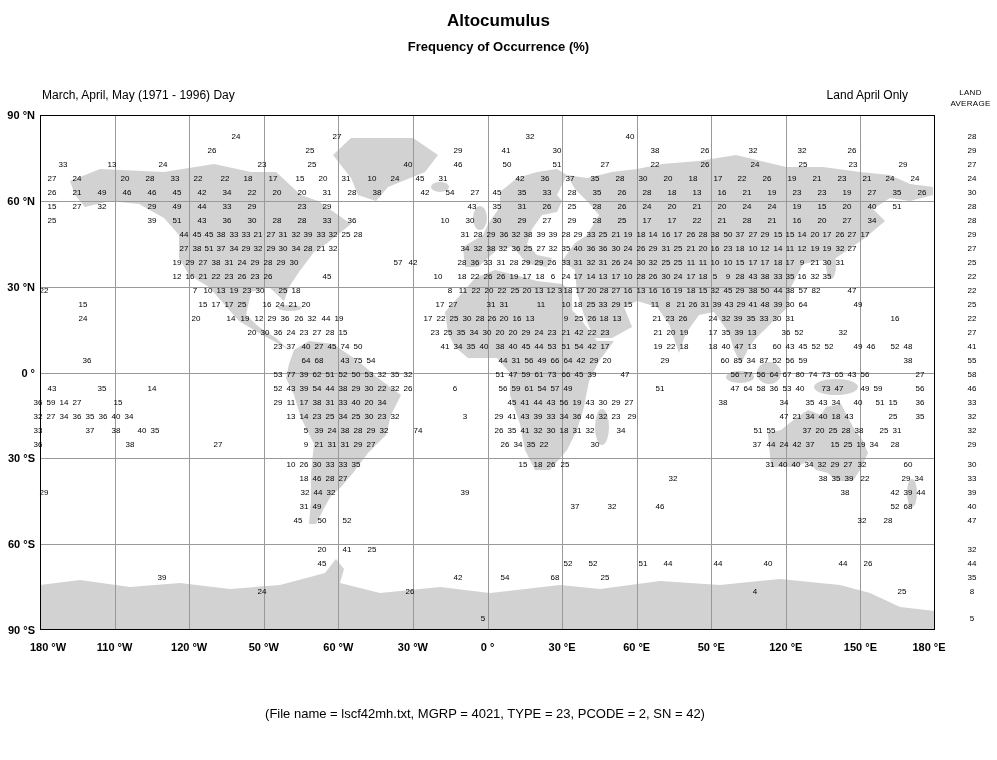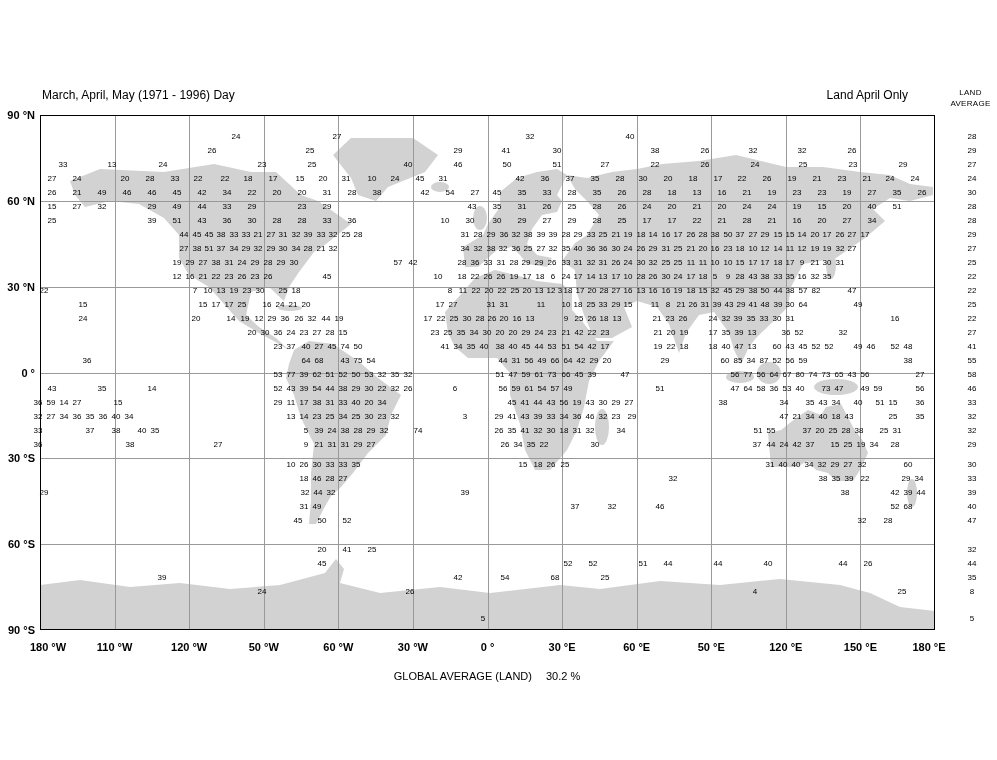--- a/index.html
+++ b/index.html
@@ -21,20 +21,22 @@
   .global-line{top:670px;left:0;width:974px;text-align:center;font-size:11px;}
   .global-line .gap{display:inline-block;width:14px;}
   .file-line{top:706px;left:0;width:970px;text-align:center;font-size:13px;}
   svg .land{fill:#d2d2d2;stroke:none;}
 </style>
 </head>
 <body>
 
 <div class="page">
 
+  <div class="abs title">Altocumulus</div>
+  <div class="abs subtitle">Frequency of Occurrence (%)</div>
 
   <div class="abs hdr-left">March, April, May (1971 - 1996) Day</div>
   <div class="abs hdr-right">Land April Only</div>
   <div class="abs zonal-lbl" style="top:88px;">LAND</div>
   <div class="abs zonal-lbl" style="top:99px;">AVERAGE</div>
 
   <svg class="map-svg" width="895" height="515" viewBox="0 0 895 515">
     <g class="land">
       <polygon points="30,66 60,54 124,57 174,49 211,57 236,57 261,80 278,86 311,109 286,129 274,137 259,157 249,172 244,186 229,172 211,177 206,200 219,212 236,223 249,235 239,229 219,218 199,206 184,189 169,172 149,160 139,143 139,120 124,103 99,89 70,86 45,92 35,80"></polygon>
       <polygon points="336,86 348,72 385,57 398,40 373,23 311,23 293,40 311,63 318,80"></polygon>
@@ -922,17 +924,15 @@
       <div class="lon-lbl" style="left: 929px;">180 °E</div>
       <div class="lat-lbl" style="top: 115px;">90 °N</div>
       <div class="lat-lbl" style="top: 200.833px;">60 °N</div>
       <div class="lat-lbl" style="top: 286.667px;">30 °N</div>
       <div class="lat-lbl" style="top: 372.5px;">0 °</div>
       <div class="lat-lbl" style="top: 458.333px;">30 °S</div>
       <div class="lat-lbl" style="top: 544.167px;">60 °S</div>
       <div class="lat-lbl" style="top: 630px;">90 °S</div>
     </div>
 
-  <div class="abs global-line">
-    <span>GLOBAL AVERAGE (LAND)</span><span class="gap"></span><span>30.2 %</span>
-  </div>
+  <div class="abs file-line">(File name = lscf42mh.txt, MGRP = 4021, TYPE = 23, PCODE = 2, SN = 42)</div>
 
 </div>
 
 </body></html>

